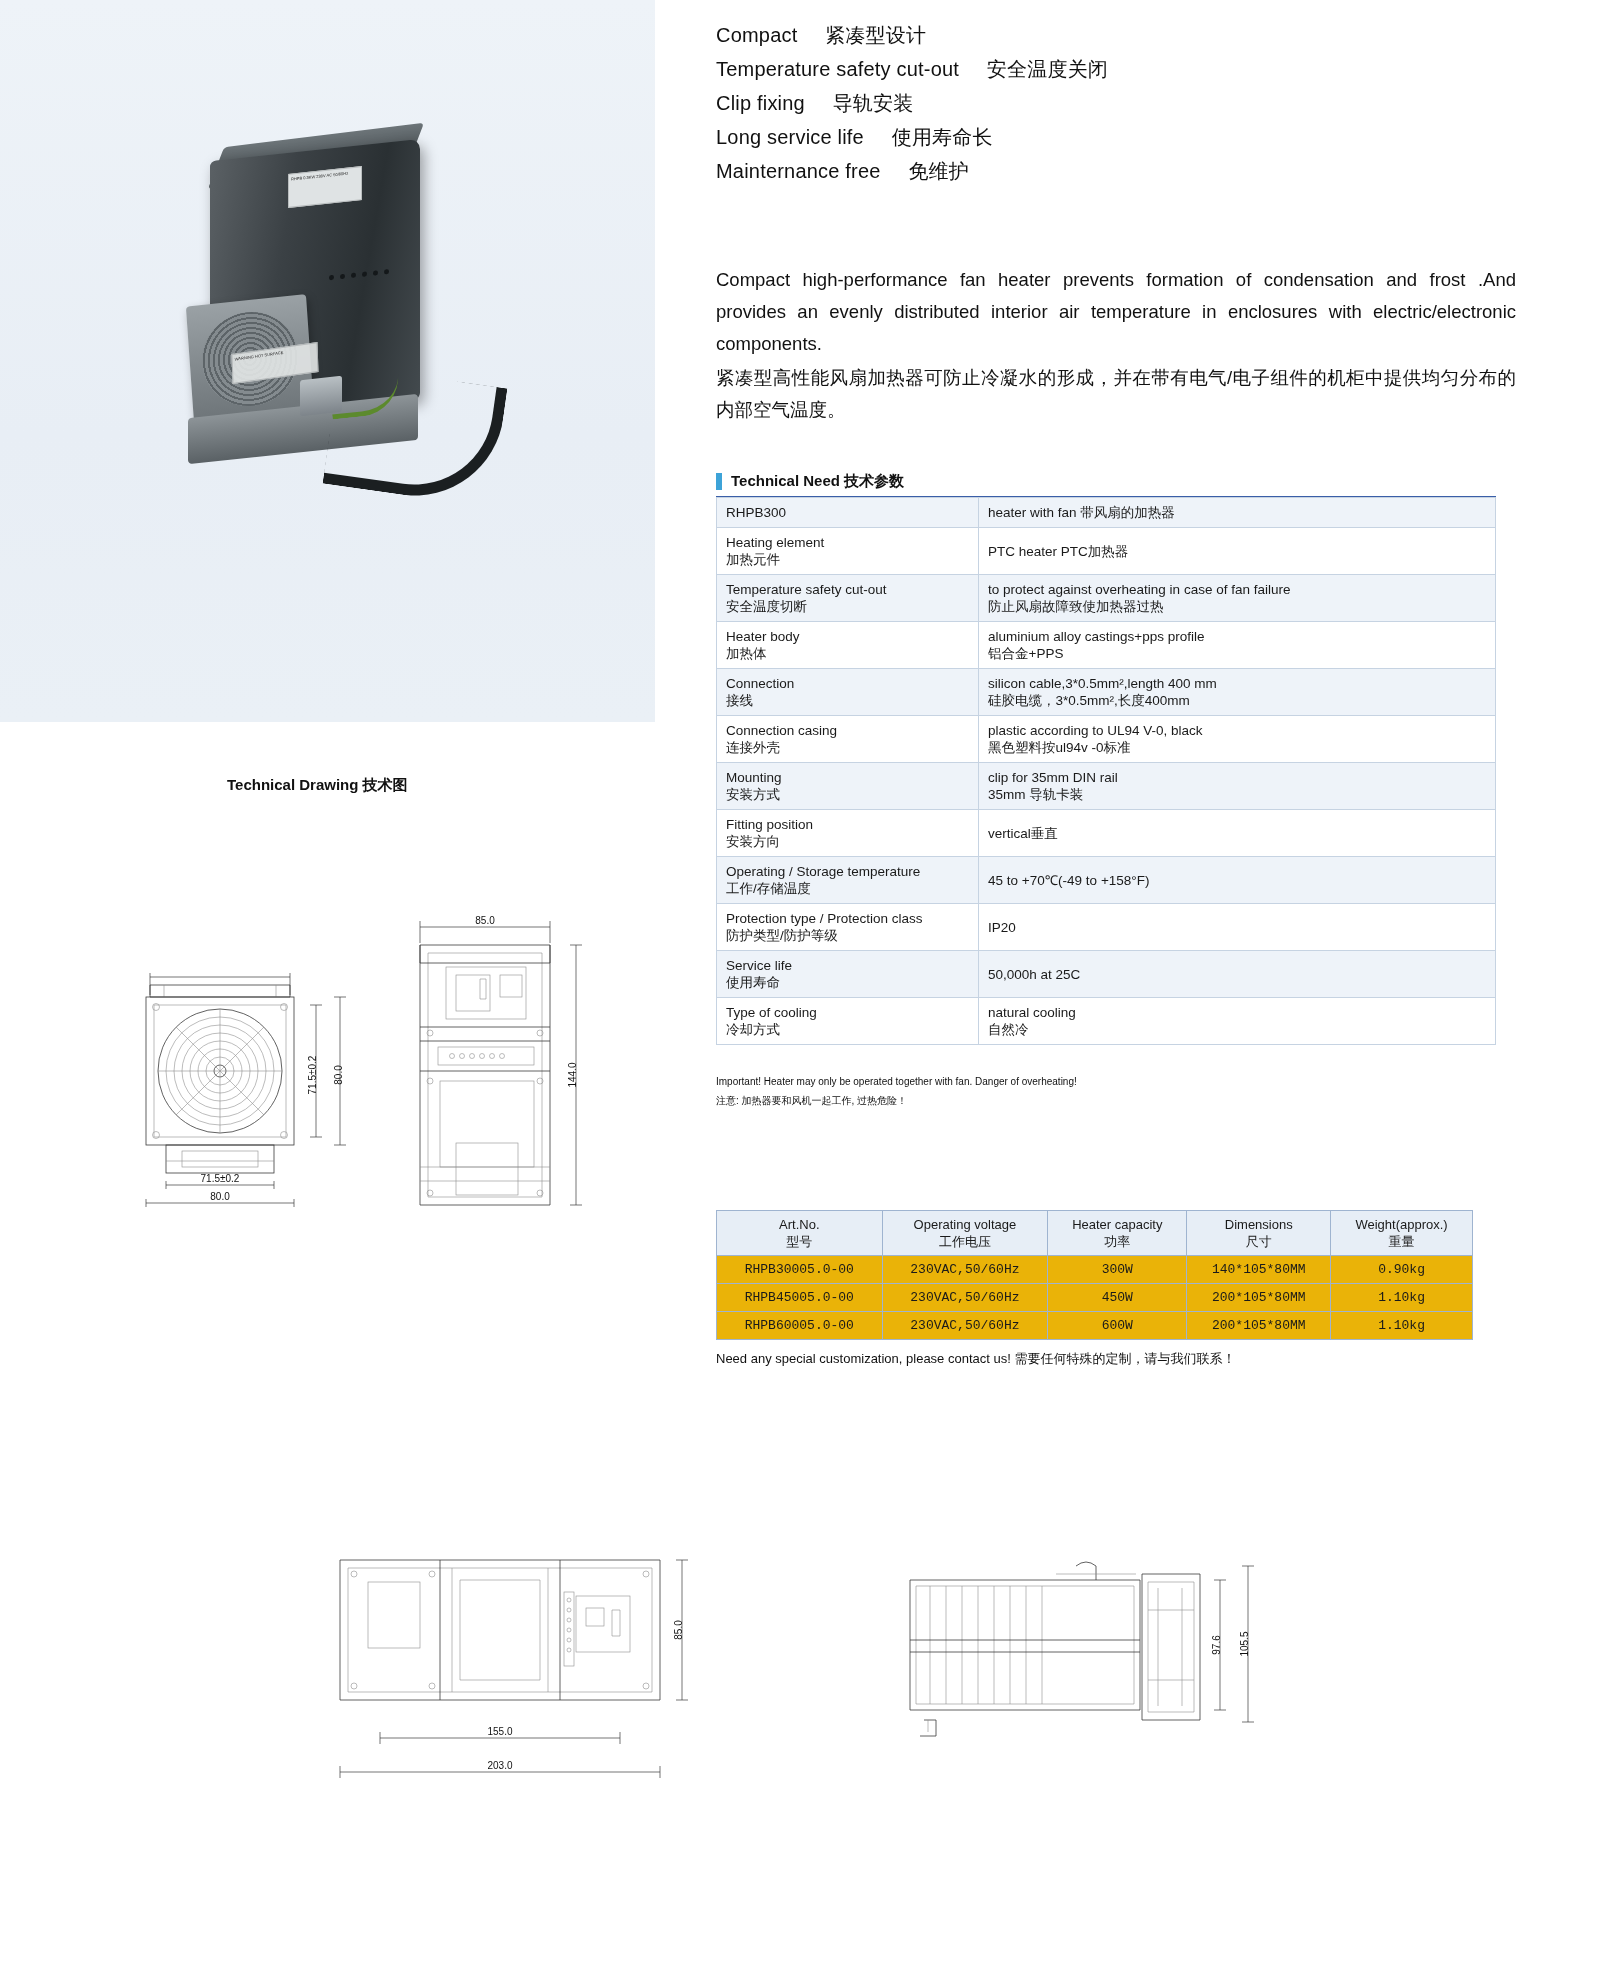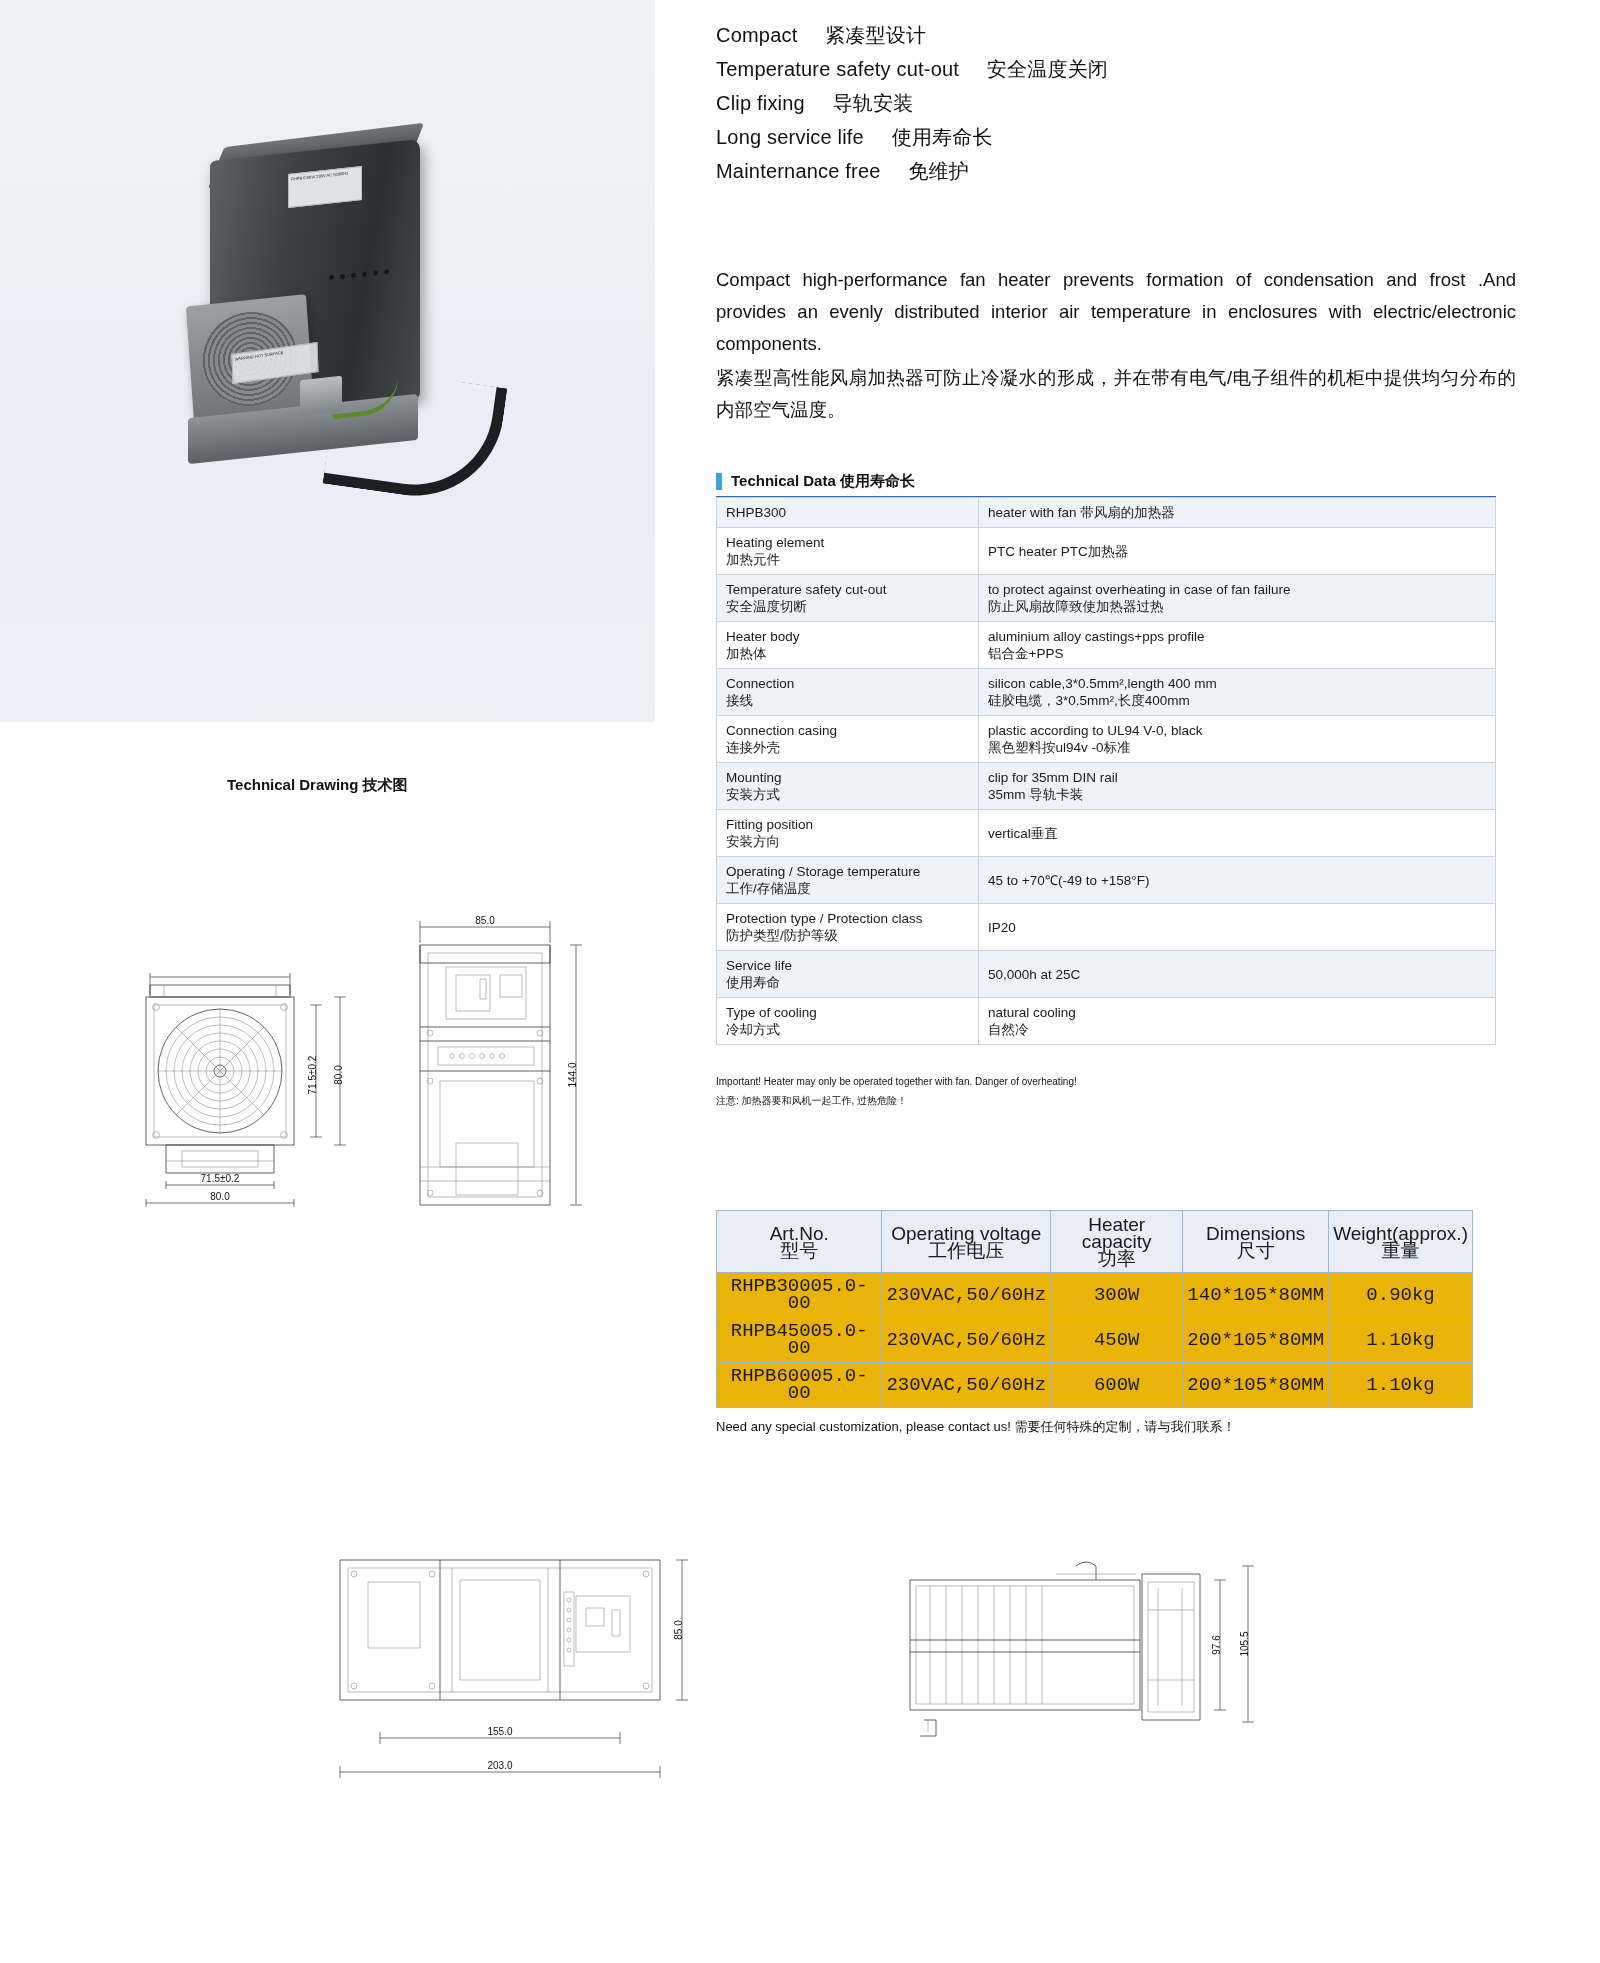--- a/index.html
+++ b/index.html
@@ -160,21 +160,21 @@
   #important {
     position: absolute; left: 716px; top: 1072px; width: 790px;
     font-size: 10px; line-height: 19px; color: #111;
   }
 
   
   #order {
     position: absolute; left: 716px; top: 1210px; width: 757px;
   }
   table.order {
-    width: 100%; border-collapse: collapse; font-size: 19px;
+    width: 100%; border-collapse: collapse; font-size: 13px;
   }
   table.order th, table.order td {
     border: 1px solid #9fb4d0; text-align: center; padding: 5px 4px;
     line-height: 17px;
   }
   table.order th { background: #e7eef6; font-weight: normal; }
   table.order td { background: #eab308; font-family: Liberation Mono, monospace; }
   #order .note {
     margin-top: 10px; font-size: 13px; color: #111;
   }
@@ -244,21 +244,21 @@
 </div>
 
 <div id="intro">
   <div class="en">Compact high-performance fan heater prevents formation of condensation and frost .And provides an evenly distributed interior air temperature in enclosures with electric/electronic components.</div>
   <div class="cn">紧凑型高性能风扇加热器可防止冷凝水的形成，并在带有电气/电子组件的机柜中提供均匀分布的内部空气温度。</div>
 </div>
 
 <div id="tech-data">
   <div class="td-head">
     <div class="td-bar"></div>
-    <div class="td-title">Technical Data 使用寿命长</div>
+    <div class="td-title">Technical Need 技术参数</div>
   </div>
   <table class="spec">
     <tbody>
       <tr>
         <td class="k">RHPB300</td>
         <td>heater with fan 带风扇的加热器</td>
       </tr>
       <tr>
         <td class="k">Heating element<br>加热元件</td>
         <td>PTC heater  PTC加热器</td>

